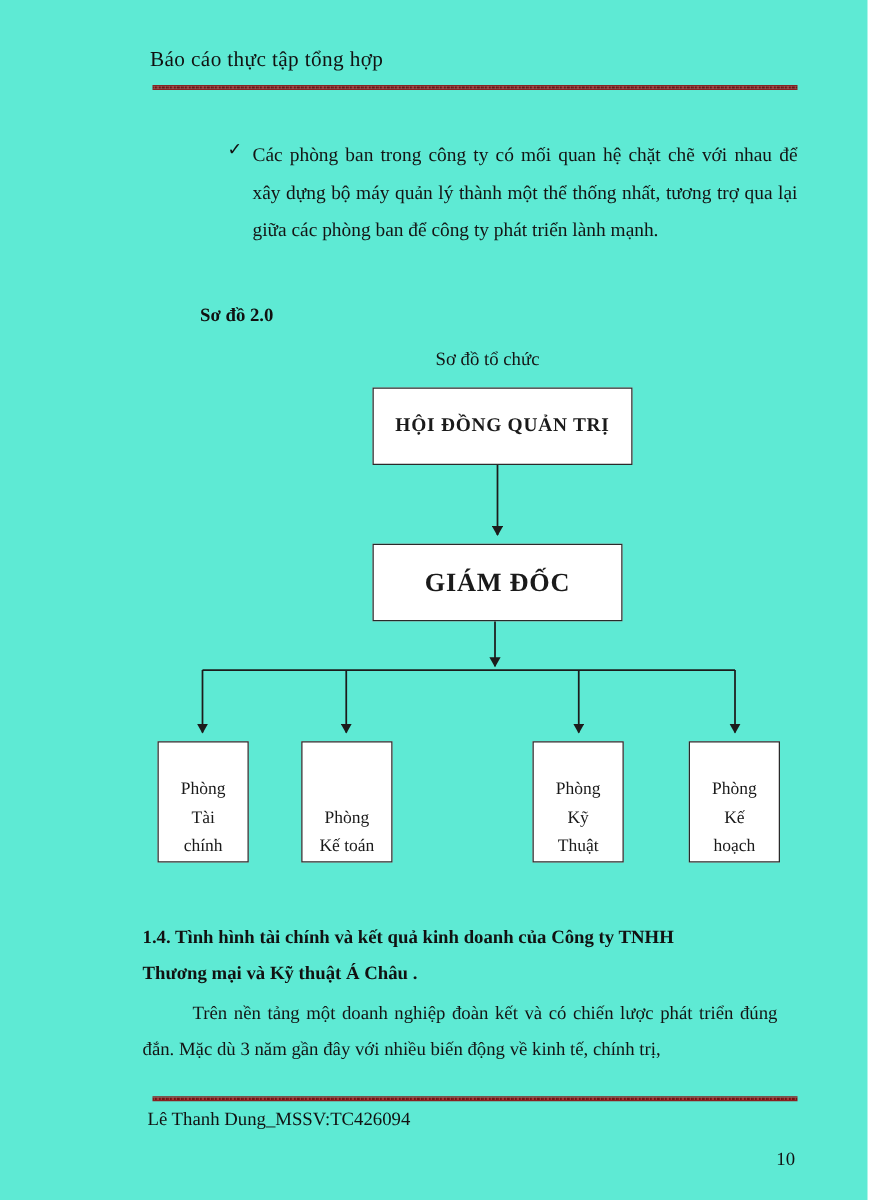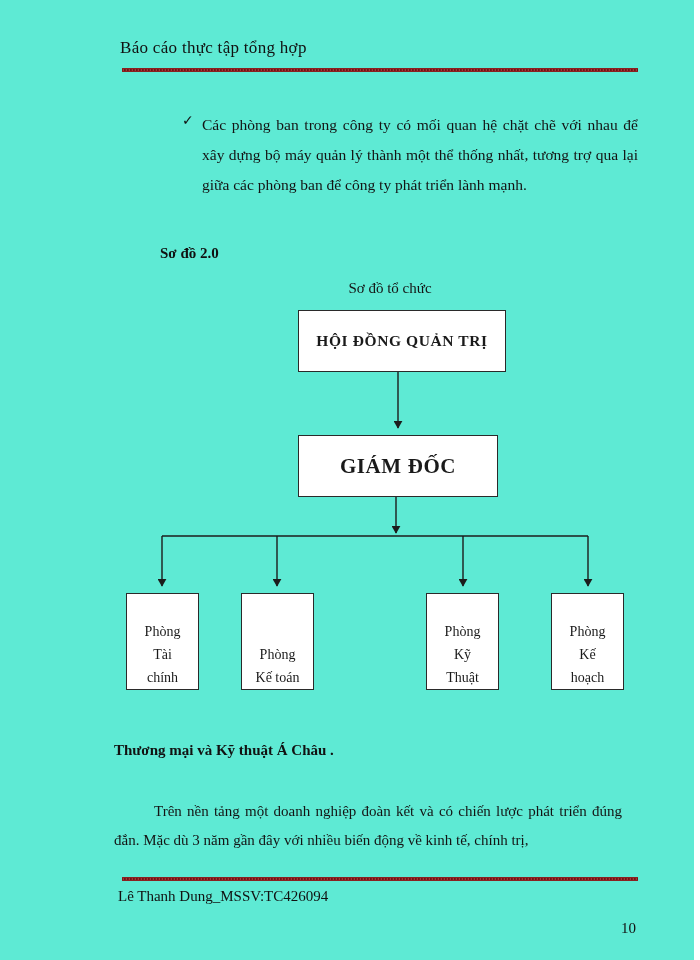--- a/index.html
+++ b/index.html
@@ -252,20 +252,21 @@
 
   <div class="node node-leaf leaf-4">
     <div>
       <span class="leaf-label">Phòng</span>
       <span class="leaf-label">Kế</span>
       <span class="leaf-label">hoạch</span>
     </div>
   </div>
 
   <div class="section-heading">
+    <div>1.4. Tình hình tài chính và kết quả kinh doanh của Công ty TNHH</div>
     <div>Thương mại và Kỹ thuật Á Châu .</div>
   </div>
 
   <div class="body-paragraph">Trên nền tảng một doanh nghiệp đoàn kết và có chiến lược phát triển đúng đắn. Mặc dù 3 năm gần đây với nhiều biến động về kinh tế, chính trị,</div>
 
   <div class="rule footer-rule"></div>
   <div class="footer-name">Lê Thanh Dung_MSSV:TC426094</div>
   <div class="footer-page">10</div>
 
 </div>

